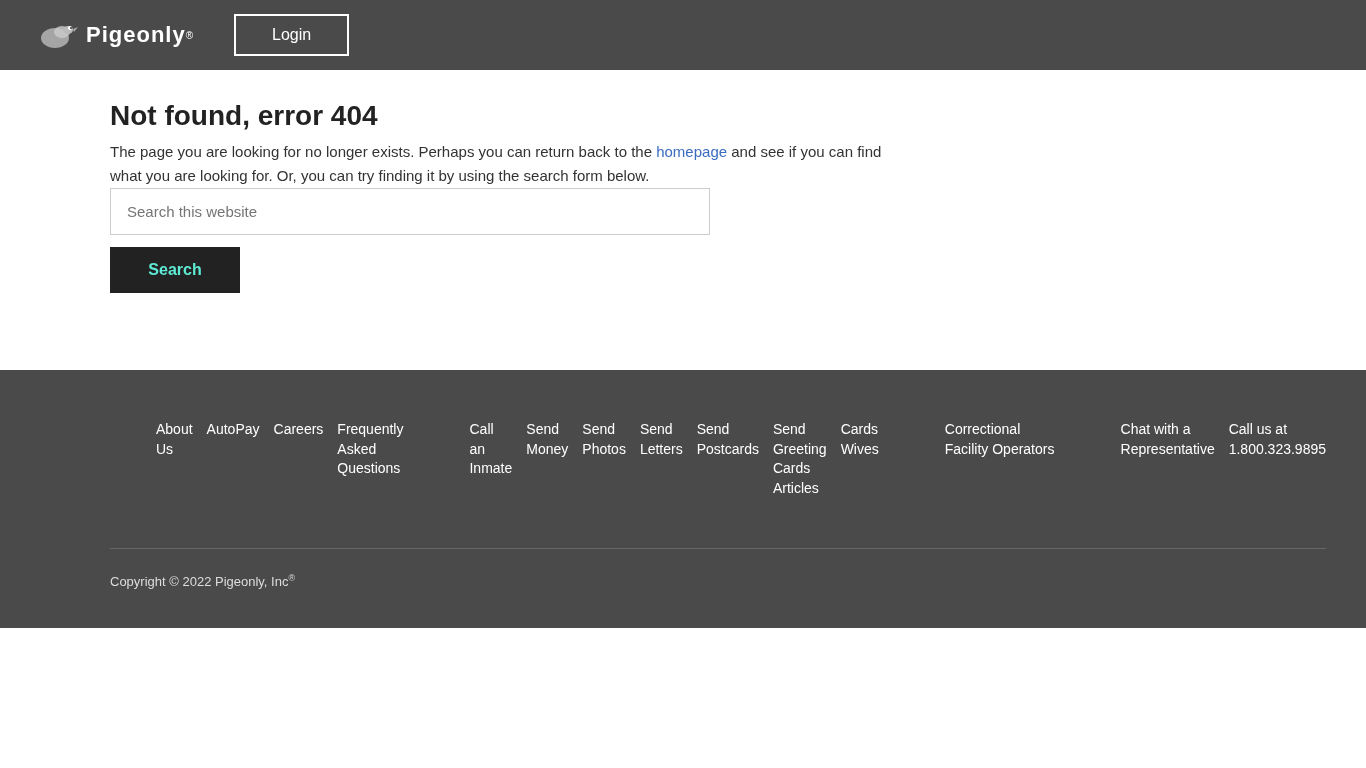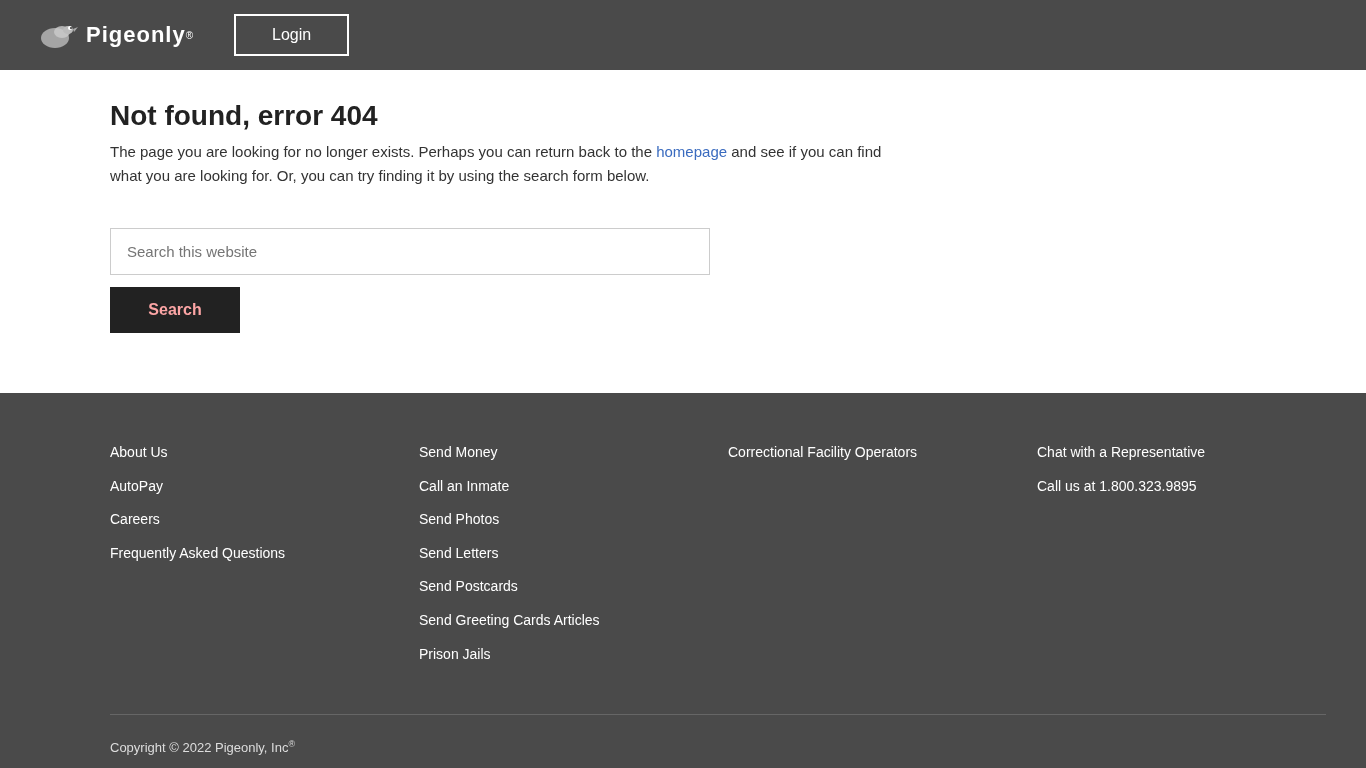--- a/index.html
+++ b/index.html
@@ -62,21 +62,20 @@
       font-size: 28px;
       font-weight: bold;
       color: #222;
       margin-bottom: 8px;
     }
     .error-desc {
       color: #333;
       font-size: 15px;
       line-height: 1.6;
       max-width: 800px;
-      margin-bottom: 40px;
     }
     .error-desc a {
       color: #3a6bbf;
       text-decoration: none;
     }
 
     
     .search-form {
       display: flex;
       flex-direction: column;
@@ -86,21 +85,21 @@
     .search-input {
       width: 100%;
       padding: 14px 16px;
       font-size: 15px;
       border: 1px solid #ccc;
       color: #aaa;
       outline: none;
     }
     .search-btn {
       background: #222;
-      color: #fca5a5;
+      color: #5eead4;
       border: none;
       padding: 14px 28px;
       font-size: 16px;
       font-weight: bold;
       cursor: pointer;
       width: 130px;
     }
 
     
     .footer {
@@ -109,22 +108,23 @@
       padding: 50px 40px 30px 110px;
     }
     .footer-grid {
       display: grid;
       grid-template-columns: 1fr 1fr 1fr 1fr;
       gap: 20px;
       margin-bottom: 50px;
     }
     .footer-col {
       display: flex;
-      flex-direction: column;
+      flex-direction: row;
       gap: 14px;
+      margin-left: 46px;
     }
     .footer-col a {
       color: #fff;
       text-decoration: none;
       font-size: 14px;
       line-height: 1.4;
     }
     .footer-bottom {
       border-top: 1px solid #666;
       padding-top: 24px;
@@ -171,27 +171,27 @@
   <div class="footer-grid">
 
     <div class="footer-col">
       <a>About Us</a>
       <a>AutoPay</a>
       <a>Careers</a>
       <a>Frequently Asked Questions</a>
     </div>
 
     <div class="footer-col">
+      <a>Call an Inmate</a>
       <a>Send Money</a>
-      <a>Call an Inmate</a>
       <a>Send Photos</a>
       <a>Send Letters</a>
       <a>Send Postcards</a>
       <a>Send Greeting Cards Articles</a>
-      <a>Prison Jails</a>
+      <a>Cards Wives</a>
     </div>
 
     <div class="footer-col">
       <a>Correctional Facility Operators</a>
     </div>
 
     <div class="footer-col">
       <a>Chat with a Representative</a>
       <a>Call us at 1.800.323.9895</a>
     </div>

